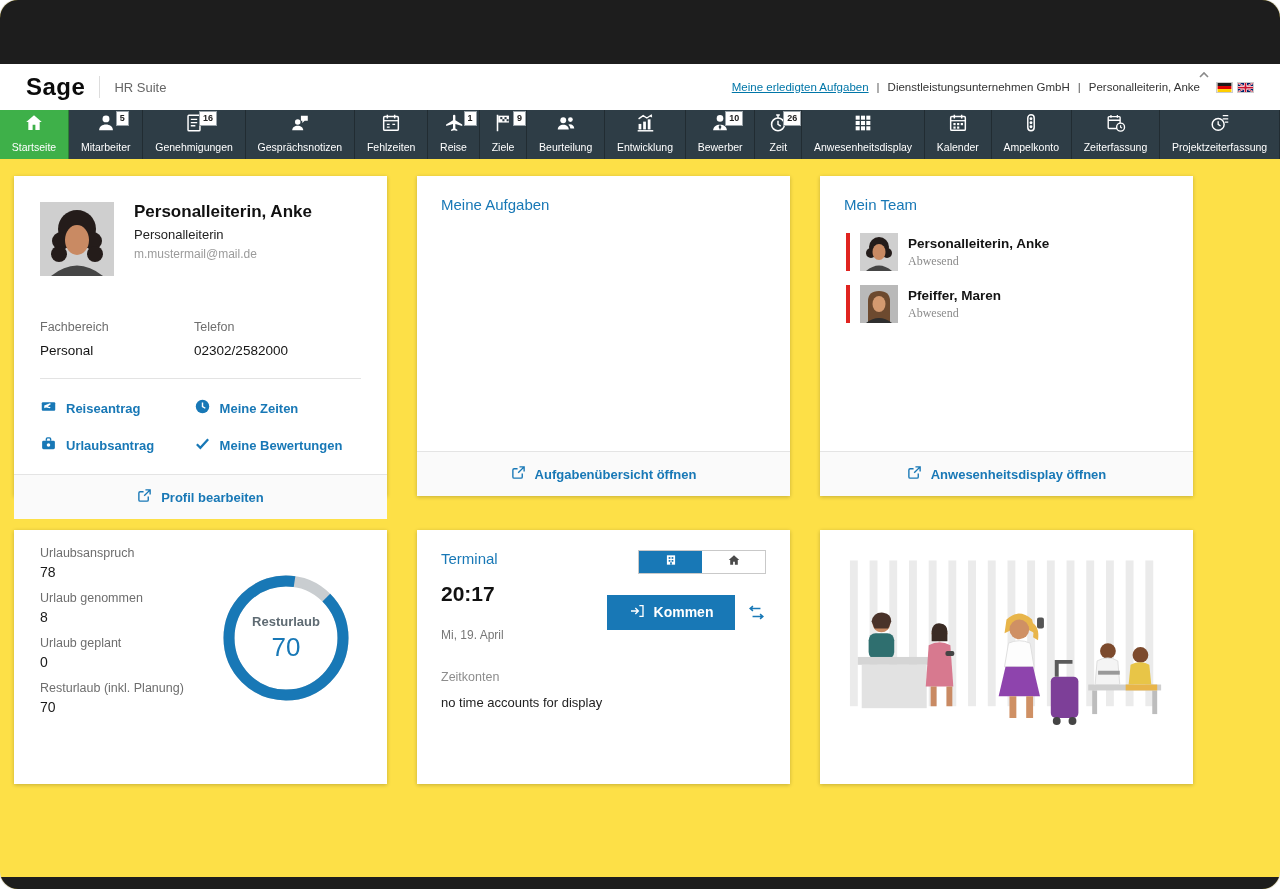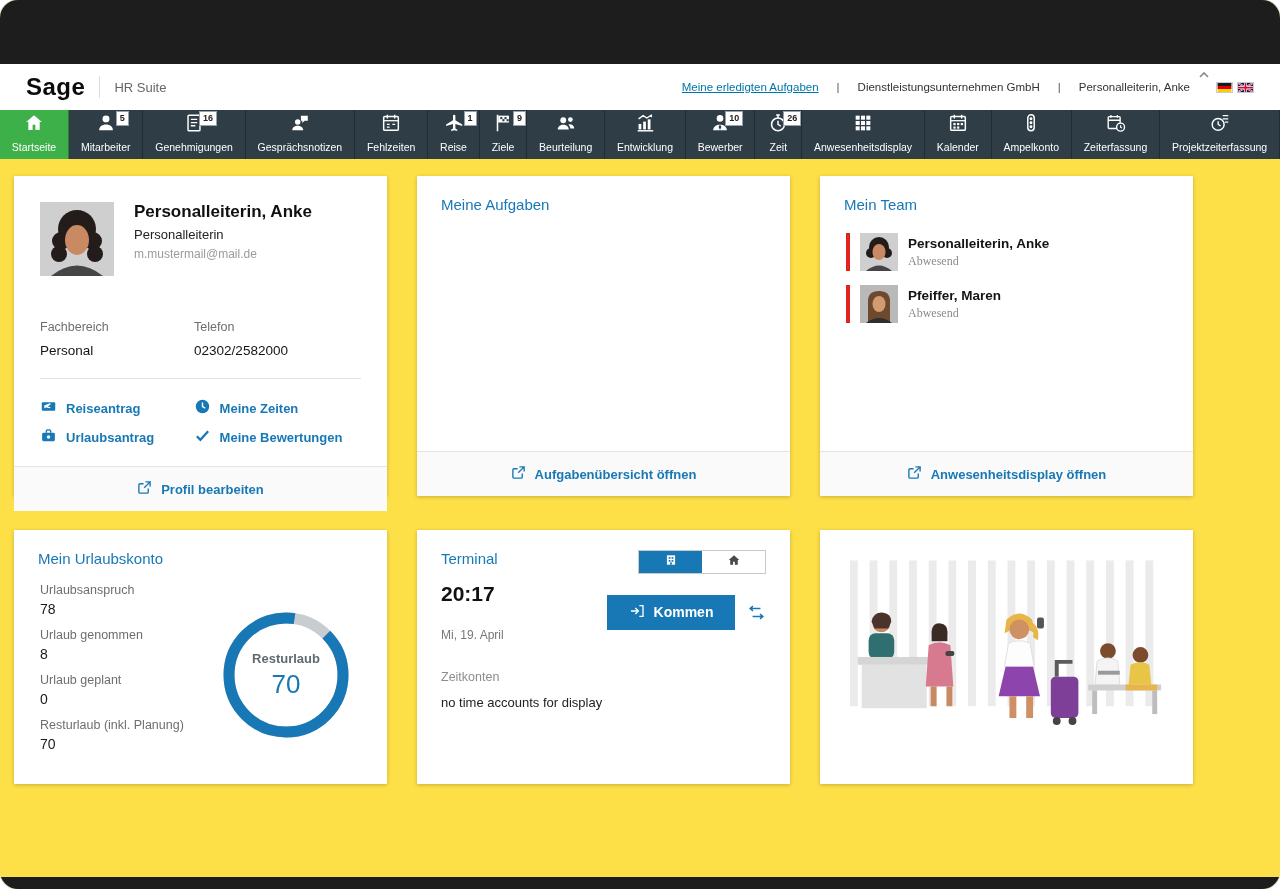--- a/index.html
+++ b/index.html
@@ -15,21 +15,21 @@
     box-shadow:0 0 0 1px #ddd;
   }
   .titlebar { height:64px; background:var(--dark,#1d1d1d); flex:none; }
   .bottombar { height:12px; background:var(--dark,#1d1d1d); flex:none; }
 
   
   .appbar { height:46px; background:#fff; display:flex; align-items:center; padding:0 26px; position:relative; flex:none; }
   .logo { font-size:24px; font-weight:700; color:#0b0b0b; letter-spacing:.5px; }
   .logo-divider { width:1px; height:22px; background:#ddd; margin:0 14px; }
   .app-title { font-size:13px; color:#666; }
-  .header-right { margin-left:auto; display:flex; align-items:center; gap:18px; font-size:11.5px; color:#333; white-space:nowrap; }
+  .header-right { margin-left:auto; display:flex; align-items:center; gap:8px; font-size:11.5px; color:#333; white-space:nowrap; }
   .header-link { color:#0076a8; text-decoration:underline; cursor:pointer; }
   .hdr-sep { color:#555; }
   .flags { display:flex; gap:4px; margin-left:8px; align-items:center; }
   .flags svg { display:block; border:1px solid #ccc; }
   .caret-up { position:absolute; right:70px; top:1px; cursor:pointer; }
 
   
   .navbar { height:49px; background:var(--nav,#2e3d46); display:flex; align-items:stretch; flex:none; }
   .nav-item { flex:1 1 auto; min-width:0; display:flex; flex-direction:column; align-items:center; justify-content:center; gap:3px;
               border-right:1px solid rgba(0,0,0,.28); cursor:pointer; padding:4px 6px 5px; position:relative; }
@@ -53,21 +53,21 @@
   .profile-head { display:flex; gap:20px; padding:26px 26px 0; }
   .avatar { width:74px; height:74px; flex:none; }
   .profile-name { font-size:17px; font-weight:700; color:#111; }
   .profile-role { font-size:13px; color:#222; margin-top:5px; }
   .profile-email { font-size:12px; color:#9b9b9b; margin-top:5px; }
   .profile-fields { display:flex; padding:26px 26px 0; }
   .field { width:48%;margin-top:18px; }
   .field-label { font-size:12.5px; color:#6e6e6e; }
   .field-value { font-size:13.5px; color:#141414; margin-top:9px; }
   .profile-divider { margin:20px 26px 0; border-bottom:1px solid #e3e3e3; }
-  .profile-links { display:grid; grid-template-columns:1fr 1.15fr; gap:9px 8px; padding:19px 26px; }
+  .profile-links { display:grid; grid-template-columns:1fr 1.15fr; gap:17px 8px; padding:19px 26px; }
   .plink { display:flex; align-items:center; gap:9px; color:var(--blue,#1878b6); font-size:13px; font-weight:700; cursor:pointer; }
   .plink svg { flex:none; }
 
   
   .tasks-body { flex:1; display:flex; flex-direction:column; align-items:center; justify-content:center; margin-top:-8px; }
   .tasks-count { font-size:52px; color:#161616; }
   .tasks-label { font-size:13px; color:#3c3c3c; margin-top:16px; }
 
   
   .team-list { padding:20px 26px; display:flex; flex-direction:column; gap:14px; }
@@ -520,21 +520,20 @@
           <svg width="15" height="15" viewBox="0 0 24 24">
               <path d="M13.5 3H21v7.5M21 3l-9.5 9.5" fill="none" stroke="#1878b6" stroke-width="2.2"></path>
               <path d="M18 13.5V19a2 2 0 0 1-2 2H5a2 2 0 0 1-2-2V8a2 2 0 0 1 2-2h5.5" fill="none" stroke="#1878b6" stroke-width="2.2"></path>
             </svg>
         </span>
         <span>Anwesenheitsdisplay öffnen</span>
       </div>
     </section>
 
     <section class="card">
-      <div class="card-title pad">Mein Urlaubskonto</div>
       <div class="vacation-body">
         <div class="stats">
           <div class="stat">
             <div class="stat-label">Urlaubsanspruch</div>
             <div class="stat-value">78</div>
           </div>
           <div class="stat">
             <div class="stat-label">Urlaub genommen</div>
             <div class="stat-value">8</div>
           </div>

